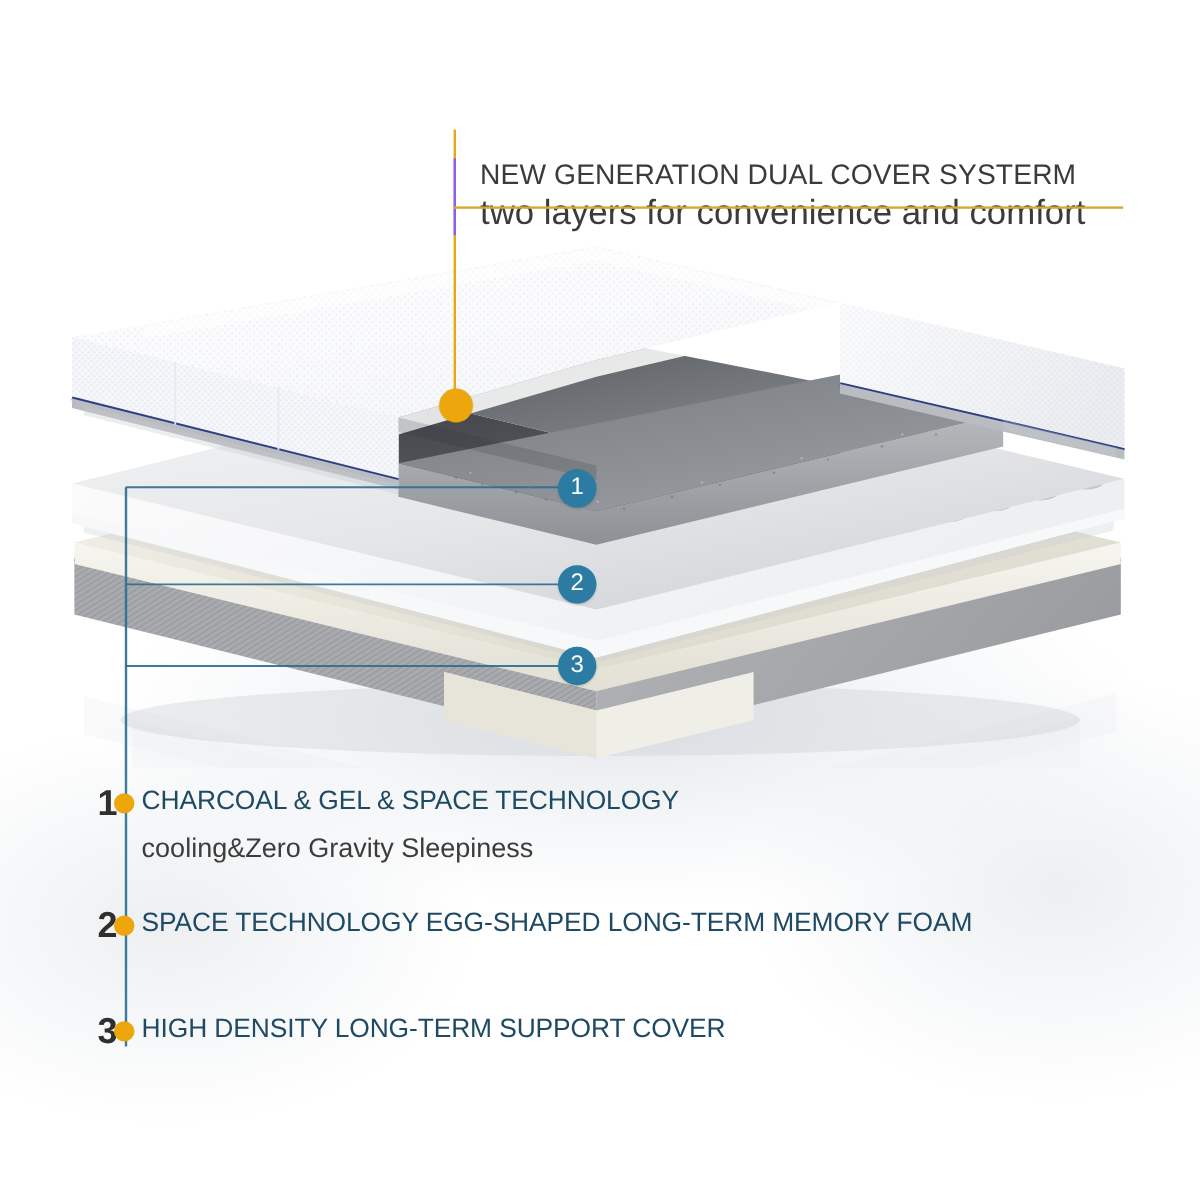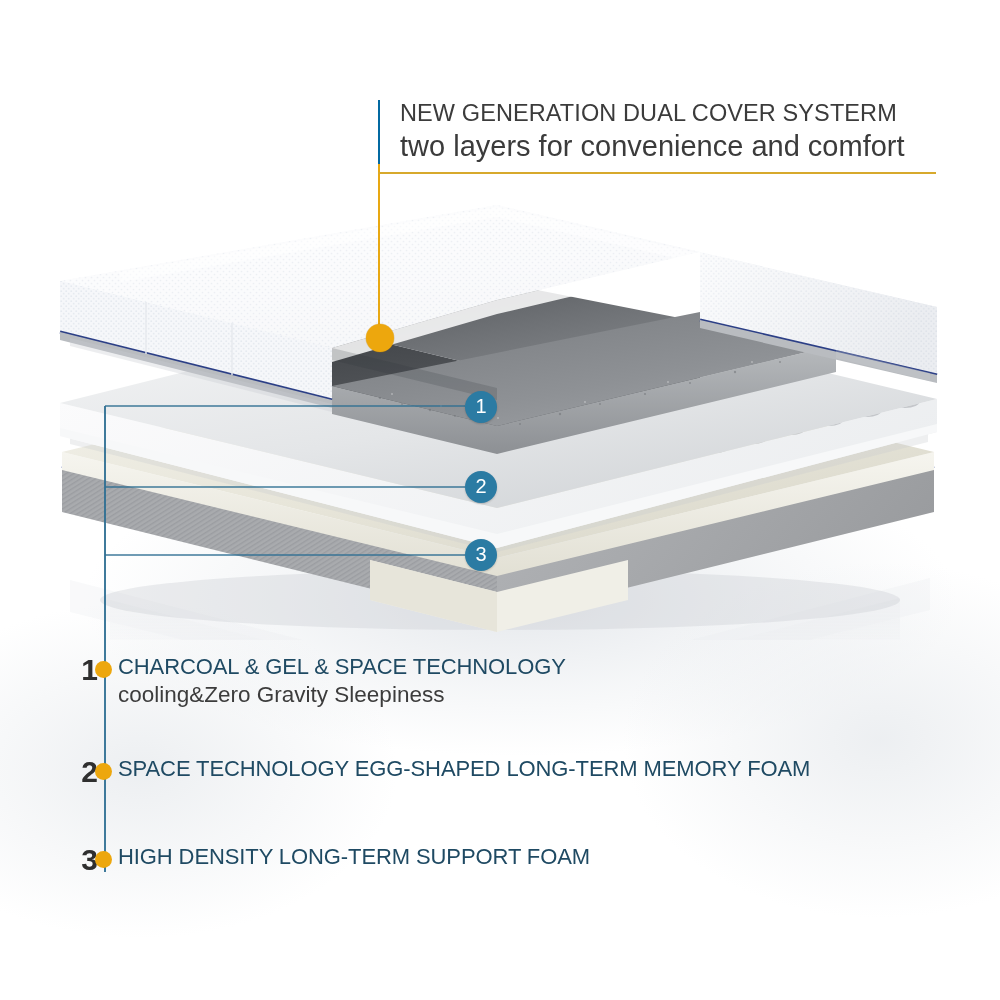--- a/index.html
+++ b/index.html
@@ -39,21 +39,22 @@
   }
 
   
   .callout {
     position: absolute;
     left: 378px; top: 100px;
     width: 560px;
   }
   .callout-text {
     padding-left: 20px;
-    border-left: 2px solid #0369a1;
+    border-left: 2px solid #8b5cf6;
+    margin-top: 32px;
   }
   .callout-line1 {
     font-size: 23.5px;
     letter-spacing: 0.1px;
     color: #3b3b3b;
     line-height: 1.18;
     white-space: nowrap;
   }
   .callout-line2 {
     font-size: 29px;
@@ -139,21 +140,21 @@
     font-size: 22px;
     color: #1f4a63;
     letter-spacing: -0.1px;
     line-height: 1.1;
     white-space: nowrap;
   }
   .legend-sub {
     font-size: 22.5px;
     color: #3c3c3c;
     line-height: 1.25;
-    margin-top: 2px;
+    margin-top: 14px;
     white-space: nowrap;
   }
 </style>
 </head>
 <body>
 
 <div id="stage">
 
   <div class="floor-glow"></div>
   <div class="corner-soft" style="left:-120px;top:600px;width:520px;height:340px;"></div>
@@ -502,19 +503,19 @@
       <div class="legend-dot"></div>
       <div class="legend-texts">
         <div class="legend-title">SPACE TECHNOLOGY EGG-SHAPED LONG-TERM MEMORY FOAM</div>
       </div>
     </div>
 
     <div class="legend-row" style="left:76px; top:845px;">
       <div class="legend-num">3</div>
       <div class="legend-dot"></div>
       <div class="legend-texts">
-        <div class="legend-title">HIGH DENSITY LONG-TERM SUPPORT FOAM</div>
+        <div class="legend-title">HIGH DENSITY LONG-TERM SUPPORT COVER</div>
       </div>
     </div>
 
   </div>
 
 </div>
 
 </body></html>

